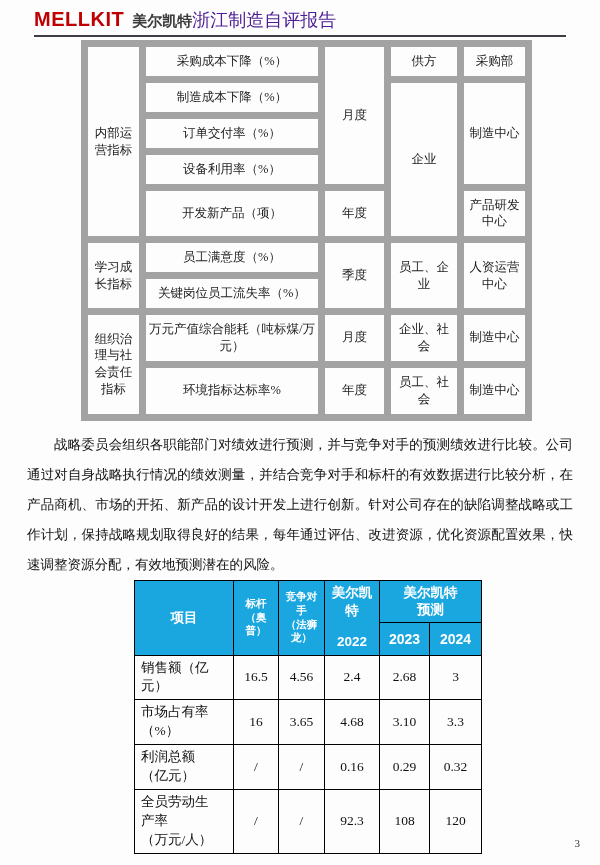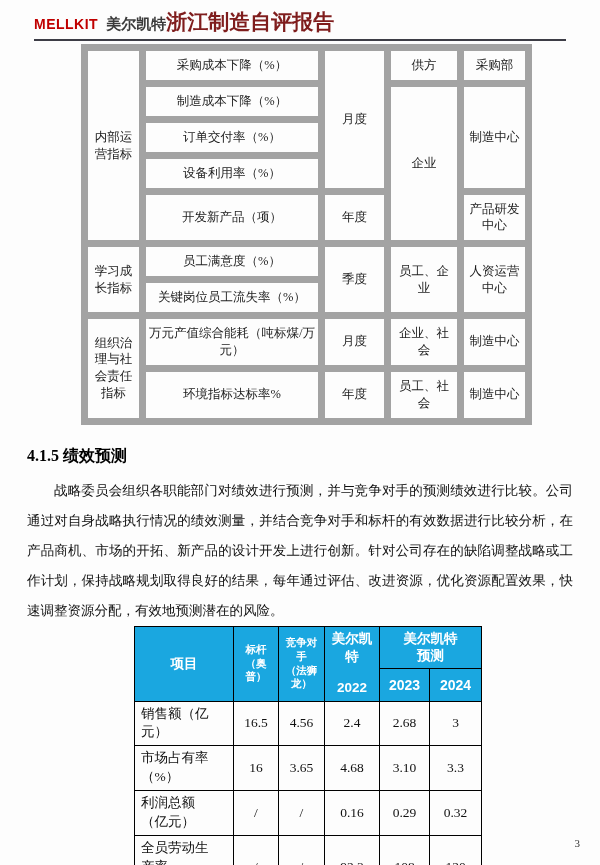--- a/index.html
+++ b/index.html
@@ -13,24 +13,24 @@
   }
   
   .hdr{
     margin:8px 34px 0 34px;
     padding-bottom:3px;
     border-bottom:2px solid #3d3d46;
     white-space:nowrap;
   }
   .hdr .brand{
     font-family:"Liberation Sans","DejaVu Sans",sans-serif;
-    font-weight:700;font-size:14px;color:#c00000;letter-spacing:.5px;
+    font-weight:700;font-size:20px;color:#c00000;letter-spacing:.5px;
   }
   .hdr .hdr-dark{font-size:15px;color:#3a3a3a;font-weight:600;margin-left:4px;}
-  .hdr .hdr-red{font-size:21px;color:#7f1d1d;font-weight:700;}
+  .hdr .hdr-red{font-size:18px;color:#4c1d95;font-weight:400;}
   
   table{border-collapse:collapse;table-layout:fixed;}
   .t1{
     margin:3px 0 0 81px;width:444px;
     font-size:12.5px;line-height:1.35;color:#1c1c1c;
   }
   .t1 td{
     border:7px solid #a3a3a3;
     text-align:center;vertical-align:middle;
     padding:6px 3px;
@@ -143,21 +143,20 @@
       </tr>
       <tr>
         <td>环境指标达标率%</td>
         <td>年度</td>
         <td>员工、社会</td>
         <td>制造中心</td>
       </tr>
     </tbody>
   </table>
 
-  <div class="sec-heading">4.1.5 绩效预测</div>
   <div class="sec-para">战略委员会组织各职能部门对绩效进行预测，并与竞争对手的预测绩效进行比较。公司通过对自身战略执行情况的绩效测量，并结合竞争对手和标杆的有效数据进行比较分析，在产品商机、市场的开拓、新产品的设计开发上进行创新。针对公司存在的缺陷调整战略或工作计划，保持战略规划取得良好的结果，每年通过评估、改进资源，优化资源配置效果，快速调整资源分配，有效地预测潜在的风险。</div>
 
 
   <table class="t2">
     <colgroup>
       <col style="width:99px">
         <col style="width:45px">
         <col style="width:46px">
         <col style="width:55px">
         <col style="width:50px">

